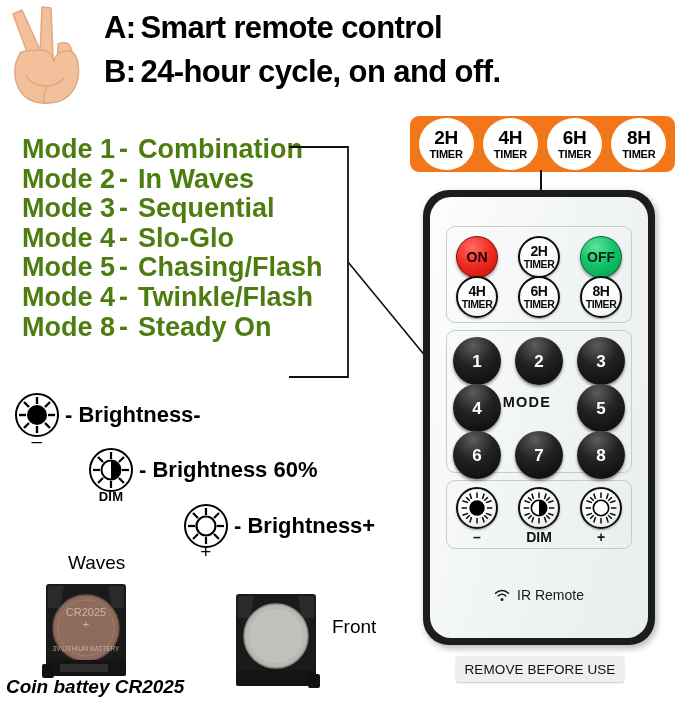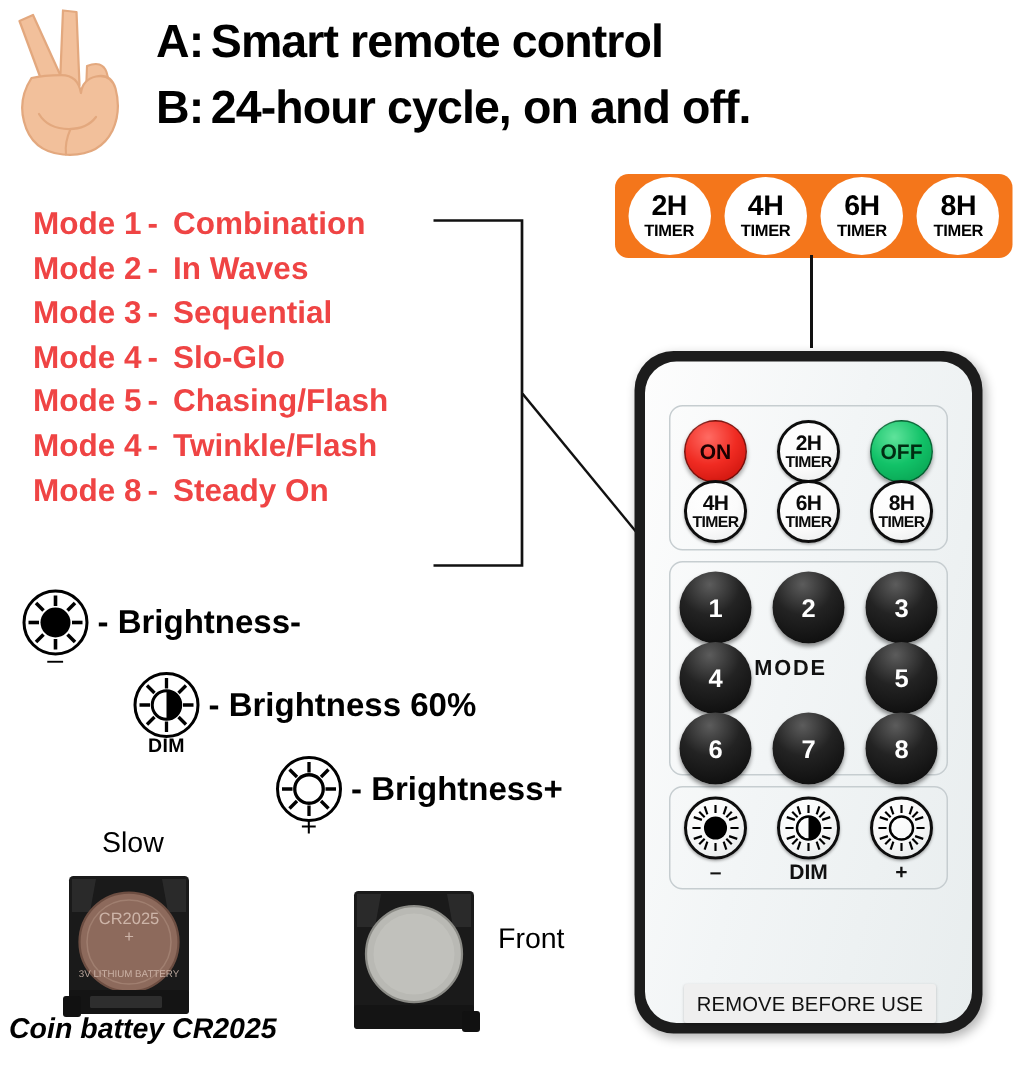--- a/index.html
+++ b/index.html
@@ -45,23 +45,23 @@
   }
   .hdr-key { margin-right: 5px; }
 
   
   #mode-list {
     position: absolute;
     left: 22px; top: 135px;
     width: 300px;
   }
   .mode-row {
-    font-size: 21px;
-    font-weight: bold;
-    color: #ef4444;
+    font-size: 27px;
+    font-weight: bold;
+    color: #4d7c0f;
     line-height: 29.6px;
     white-space: nowrap;
   }
   .mode-label { display: inline-block; }
   .mode-dash { display: inline-block; padding: 0 10px 0 4px; }
   .mode-name { display: inline-block; }
 
   
   #mode-bracket {
     position: absolute;
@@ -179,21 +179,20 @@
   }
 
   
   #remote {
     position: absolute;
     left: 423px; top: 190px;
     width: 232px; height: 455px;
     background: #1c1c1c;
     border-radius: 26px;
     box-shadow: 2px 3px 7px rgba(0,0,0,0.30);
-    margin-top: 44px;
   }
   #remote-face {
     position: absolute;
     left: 7px; top: 7px;
     width: 218px; height: 441px;
     border-radius: 21px;
     background: linear-gradient(105deg,#fdfdfd 0%,#f2f5f6 45%,#e8edee 100%);
     box-sizing: border-box;
     overflow: hidden;
   }
@@ -420,21 +419,21 @@
           <line x1="15" y1="31" x2="10" y2="36"></line>
         </g>
         <circle cx="23" cy="23" r="9.5" fill="none" stroke="#000" stroke-width="2.2"></circle>
       </svg>
       <div class="sun-sub sign">+</div>
     </div>
     <div class="bright-text">- Brightness+</div>
   </div>
 
   <div id="battery-section"></div>
-  <div class="bat-caption" id="bat-back-label">Slow</div>
+  <div class="bat-caption" id="bat-back-label">Waves</div>
   <div class="bat-caption" id="bat-front-label">Front</div>
   <div id="bat-note">Coin battey CR2025</div>
 
   <svg id="bat-back-img" viewBox="0 0 96 104">
     <rect x="8" y="6" width="80" height="92" rx="3" fill="#1a1a1a"></rect>
     <path d="M10 8 L26 8 L22 30 L10 30 Z" fill="#2a2a2a"></path>
     <path d="M86 8 L70 8 L74 30 L86 30 Z" fill="#2a2a2a"></path>
     <circle cx="48" cy="50" r="33" fill="#8d6a5c"></circle>
     <circle cx="48" cy="50" r="33" fill="none" stroke="#6d4e42" stroke-width="1.5"></circle>
     <circle cx="48" cy="50" r="28" fill="none" stroke="#a07f70" stroke-width="1"></circle>
@@ -582,19 +581,27 @@
               <line x1="31" y1="15" x2="37" y2="13"></line>
           </g>
           <circle cx="21" cy="21" r="8.5" fill="none" stroke="#000" stroke-width="1.8"></circle>
         </svg>
       </div>
 
       <div class="dim-sub" style="left:26px; top:332px; width:42px;">–</div>
       <div class="dim-sub" style="left:88px; top:332px; width:42px;">DIM</div>
       <div class="dim-sub" style="left:150px; top:332px; width:42px;">+</div>
 
+      <div id="ir-label">
+        <svg width="16" height="13" viewBox="0 0 16 13">
+          <path d="M1.5 4.2 A9 9 0 0 1 14.5 4.2" fill="none" stroke="#1a1a1a" stroke-width="1.5" stroke-linecap="round"></path>
+          <path d="M4.2 7 A5.2 5.2 0 0 1 11.8 7" fill="none" stroke="#1a1a1a" stroke-width="1.5" stroke-linecap="round"></path>
+          <circle cx="8" cy="10.6" r="1.5" fill="#1a1a1a"></circle>
+        </svg>
+        <span>IR Remote</span>
+      </div>
 
     </div>
   </div>
 
   <div id="pull-tab">REMOVE BEFORE USE</div>
 
 </div>
 
 </body></html>

